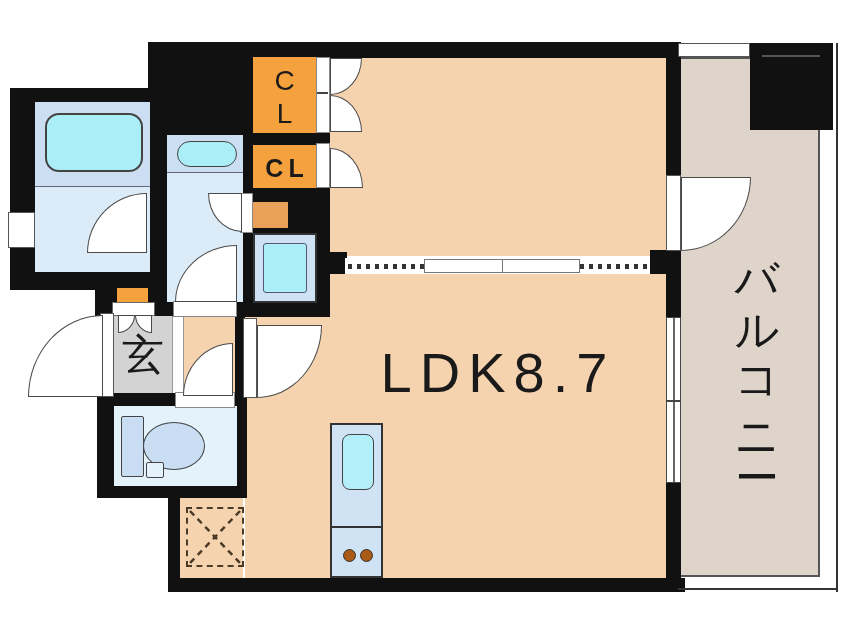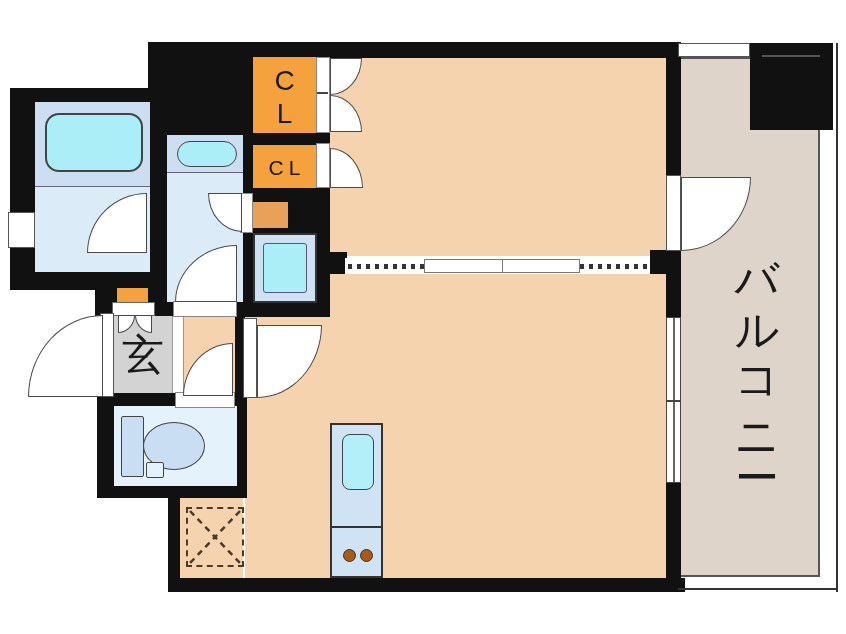--- a/index.html
+++ b/index.html
@@ -132,21 +132,22 @@
   <div class="abs arc rad-tr" style="left:330px;top:148px;width:33px;height:40px;"></div>
   <div class="abs arc rad-br" style="left:118px;top:315px;width:17px;height:18px;border-width:1px;"></div>
   <div class="abs arc rad-bl" style="left:135px;top:315px;width:17px;height:18px;border-width:1px;"></div>
 
   <div class="abs" style="left:345px;top:258px;width:305px;height:16px;background:#fff;"></div>
   <div class="abs dots" style="left:348px;top:264px;width:76px;height:5px;"></div>
   <div class="abs dots" style="left:580px;top:264px;width:72px;height:5px;"></div>
   <div class="abs panel" style="left:424px;top:259px;width:79px;height:14px;"></div>
   <div class="abs panel" style="left:502px;top:259px;width:78px;height:14px;"></div>
 
+  <div class="abs label" style="left:330px;top:334px;width:336px;height:76px;font-size:56px;letter-spacing:8px;">LDK8.7</div>
   <div class="abs label vert" style="left:730px;top:190px;width:56px;height:310px;font-size:44px;letter-spacing:6px;">バルコニー</div>
   <div class="abs label" style="left:114px;top:330px;width:58px;height:50px;font-size:42px;">玄</div>
   <div class="abs label" style="left:253px;top:62px;width:63px;height:70px;font-size:28px;flex-direction:column;line-height:33px;">
     <span>C</span>
     <span>L</span>
   </div>
-  <div class="abs label" style="left:253px;top:150px;width:68px;height:36px;font-size:21px;letter-spacing:5px;">CL</div>
+  <div class="abs label" style="left:253px;top:150px;width:68px;height:36px;font-size:25px;letter-spacing:5px;font-weight:bold;">CL</div>
 
 </div>
 
 </body></html>

